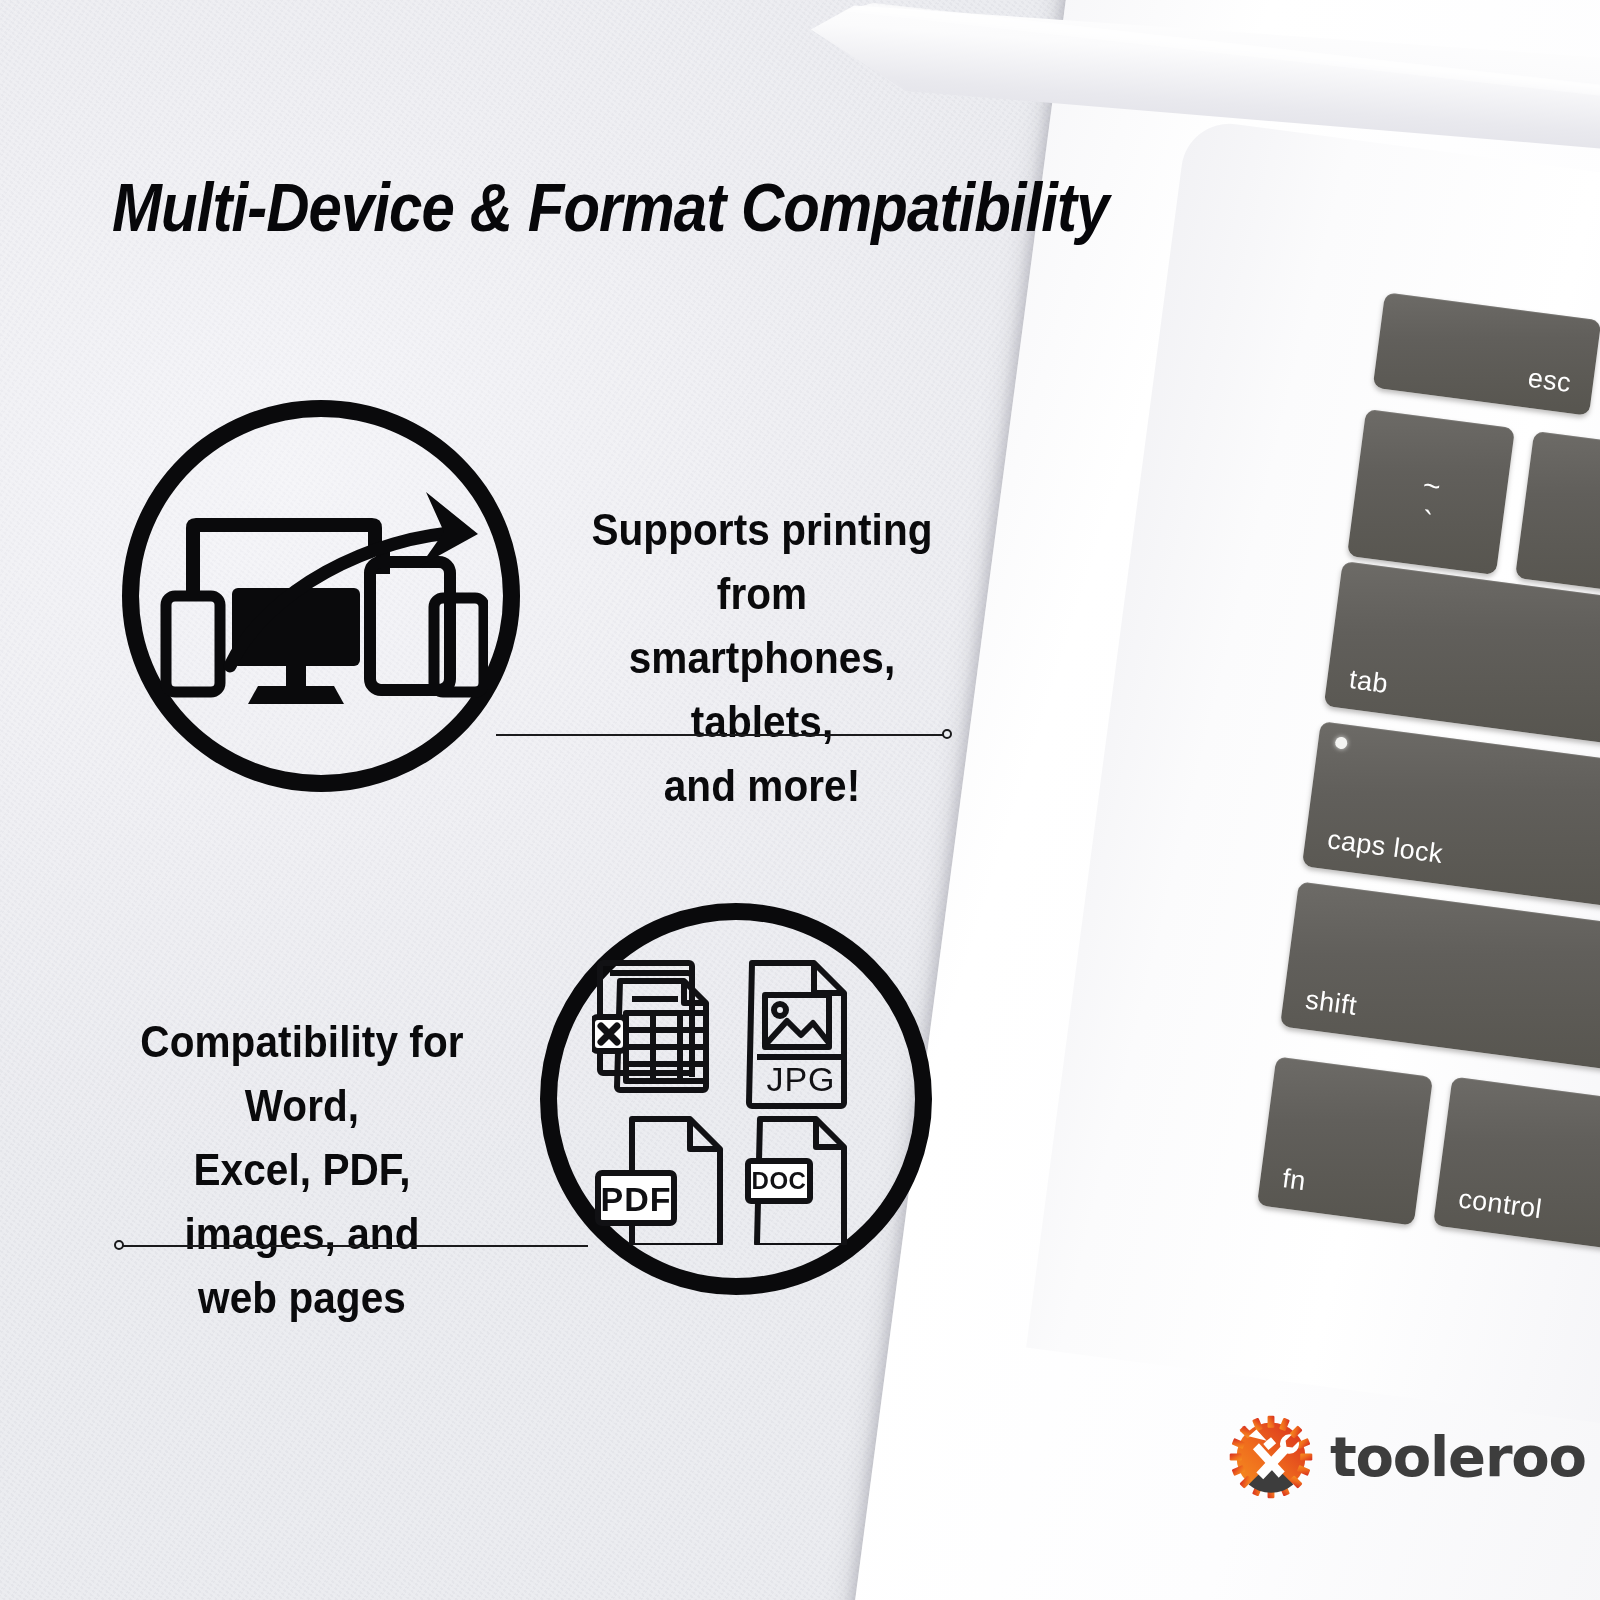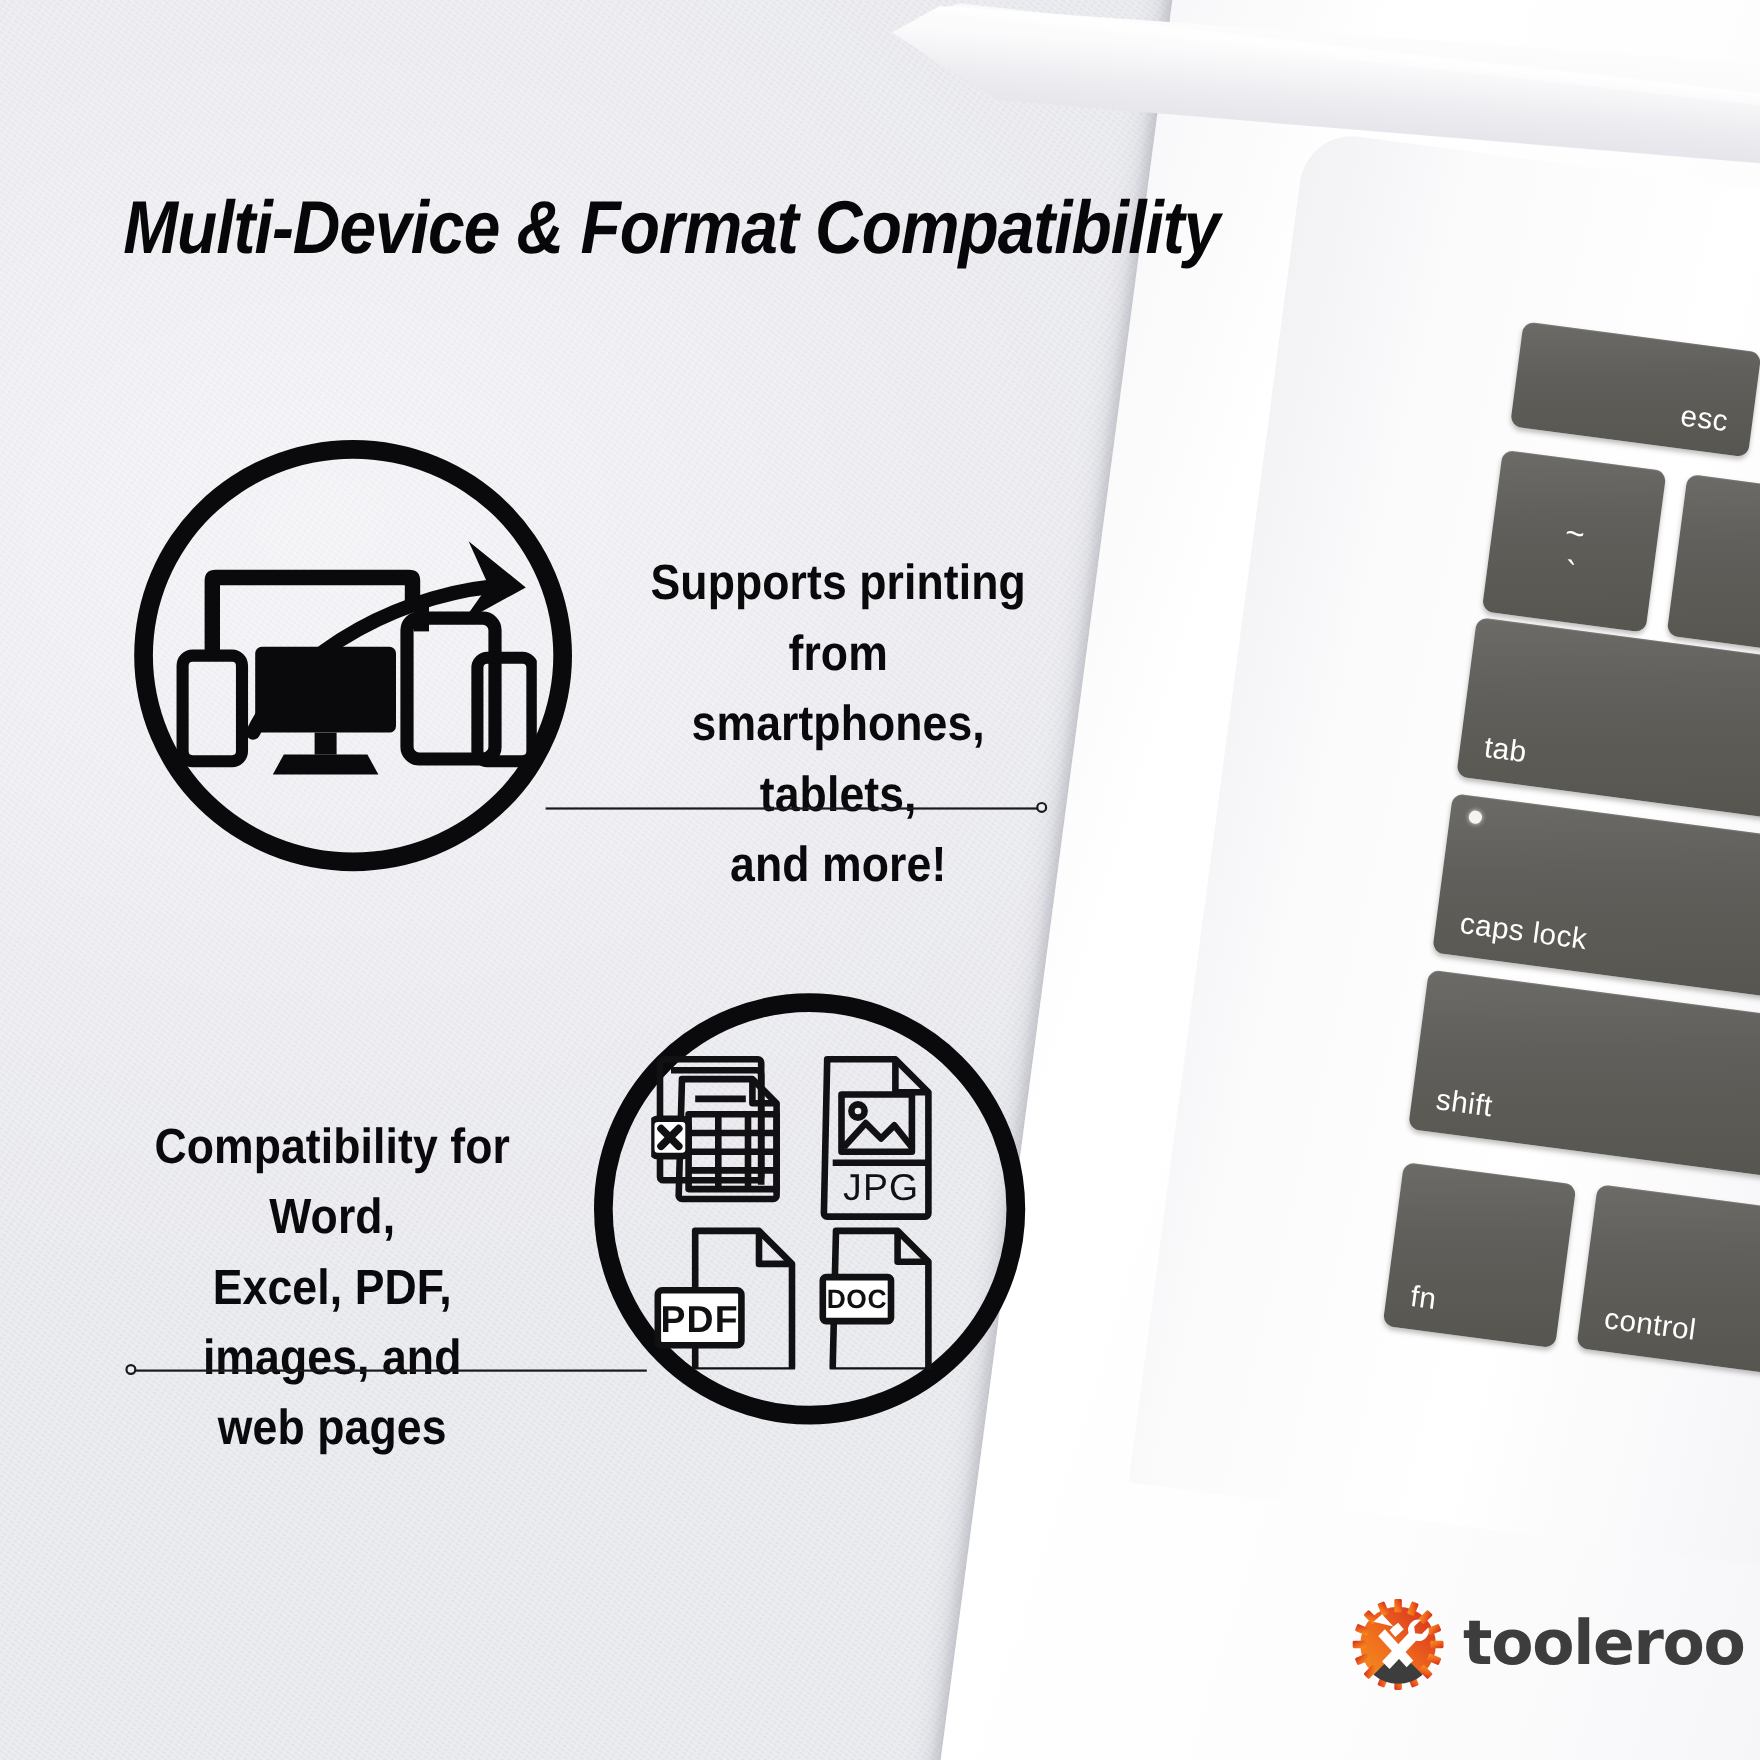--- a/index.html
+++ b/index.html
@@ -190,21 +190,21 @@
     background: #eceef2;
     box-sizing: border-box;
   }
   #rule-devices .dot { right: -4px; }
   #rule-formats .dot { left: -4px; }
 
   
   .logo {
     position: absolute;
     left: 1228px;
-    top: 1452px;
+    top: 1414px;
     display: flex;
     align-items: center;
     gap: 16px;
   }
   .logo-text {
     font-family: "DejaVu Sans", sans-serif;
     font-weight: 700;
     font-size: 56px;
     color: #3d3d3d;
     letter-spacing: -1.2px;

